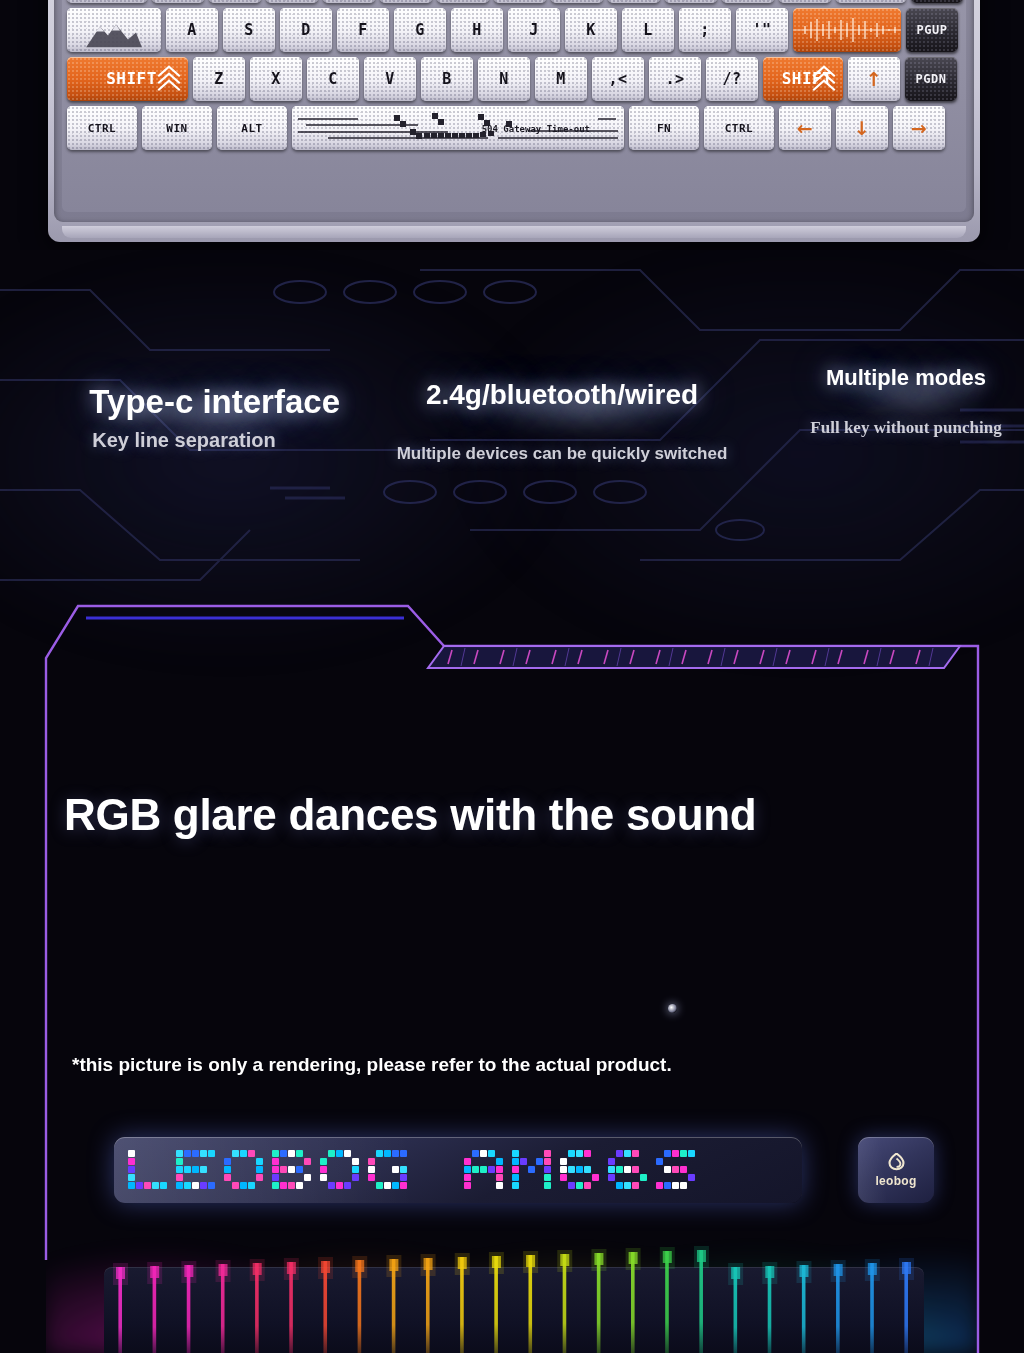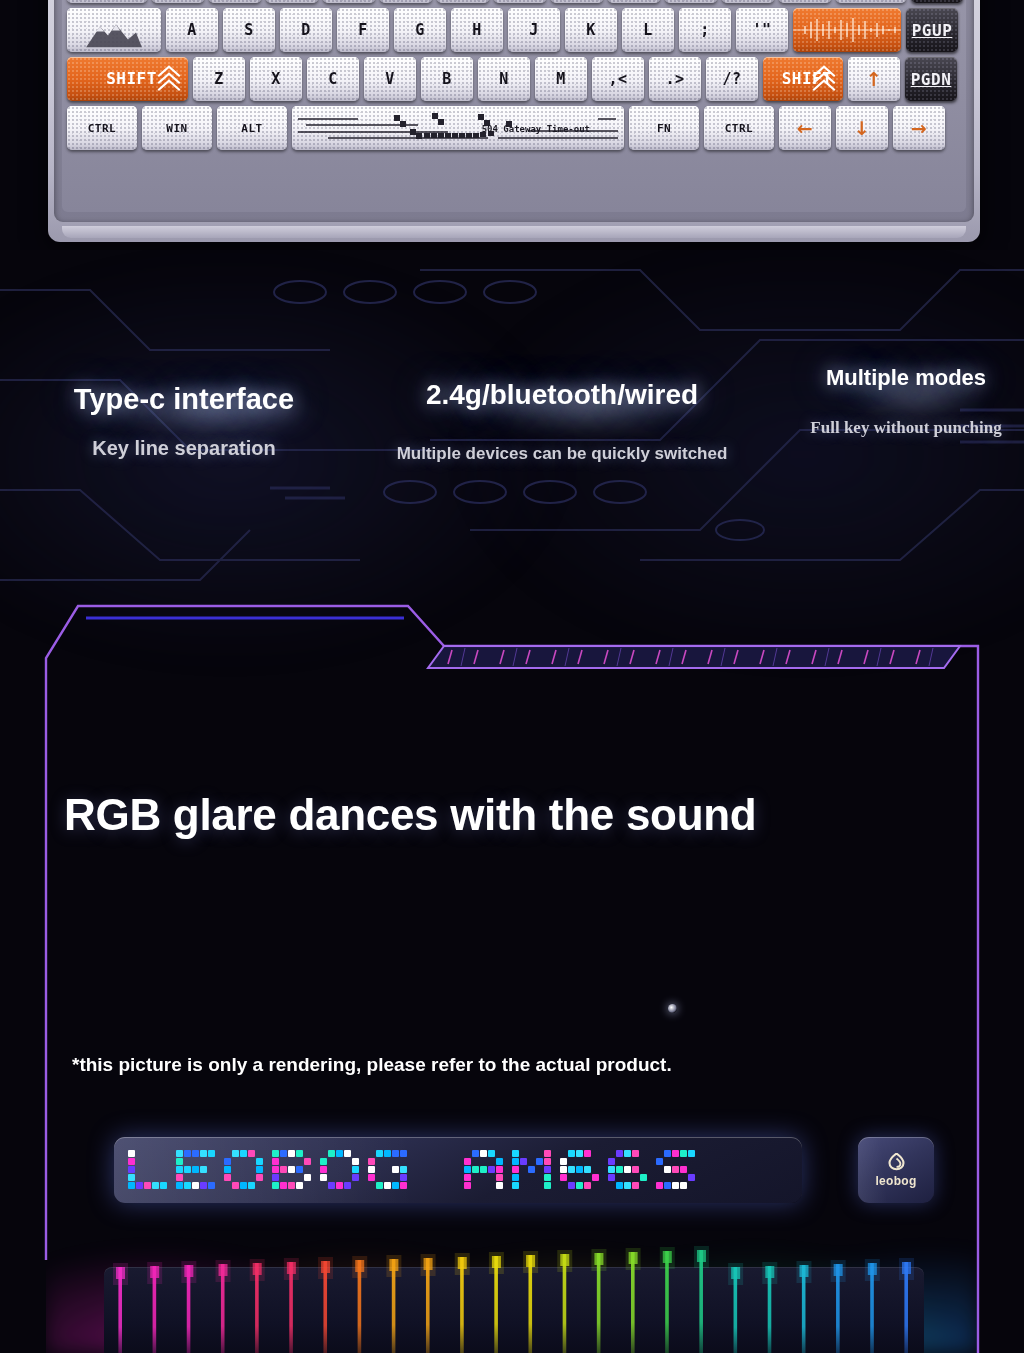--- a/index.html
+++ b/index.html
@@ -71,22 +71,21 @@
     background-image:
       radial-gradient(rgba(60,60,90,.9) 0.7px, transparent 0.8px),
       radial-gradient(rgba(60,60,90,.55) 0.6px, transparent 0.7px);
     background-size:4px 4px, 7px 7px;
     background-position:0 0, 2px 3px;
   }
   .key.dark{
     background:linear-gradient(180deg,#4a4852 0%,#2a2830 55%,#161419 100%);
     color:#f2f1f6;
     box-shadow:0 2px 3px rgba(0,0,0,.6), inset 0 1px 0 rgba(255,255,255,.20);
-    font-size:16px;
-    text-decoration:underline;
+    font-size:12px;
   }
   .key.dark:after{ opacity:.22;
     background-image:radial-gradient(rgba(200,200,230,.8) .7px, transparent .8px);
     background-size:4px 4px; }
   .key.orange{
     background:linear-gradient(180deg,#f07a30 0%,#e2641c 52%,#c44f10 88%,#a94209 100%);
     color:#fff;
     box-shadow:0 2px 3px rgba(0,0,0,.5), inset 0 1px 0 rgba(255,220,190,.75);
   }
   .key.orange:after{ opacity:.28;
@@ -128,22 +127,22 @@
   .feat .sub{
     font-weight:700; color:#cfcfd8; line-height:1.25;
     text-shadow:0 0 14px rgba(150,170,235,.45);
   }
   .feat-halo{
     position:absolute; border-radius:50%;
     background:radial-gradient(ellipse at center, rgba(200,215,255,.30), rgba(0,0,0,0) 70%);
     filter:blur(9px); pointer-events:none;
   }
   #feat-1{ left:28px;  top:22px; width:312px; }
-  #feat-1 .ttl{ font-size:29px; }
-  #feat-1 .sub{ font-size:20px; margin-top:20px;text-align:center; }
+  #feat-1 .ttl{ font-size:33px;text-align:right; }
+  #feat-1 .sub{ font-size:20px; margin-top:8px;text-align:center; }
   #feat-2{ left:352px; top:18px; width:420px; }
   #feat-2 .ttl{ font-size:28px; }
   #feat-2 .sub{ font-size:17px; margin-top:32px; }
   #feat-3{ left:800px; top:4px; width:212px; }
   #feat-3 .ttl{ font-size:22px; }
   #feat-3 .sub{ font-size:17px; margin-top:27px;font-family:Liberation Serif, serif; }
 
   
   .rgb-sec{ position:absolute; left:0; top:560px; width:1024px; height:793px; overflow:hidden; }
 

